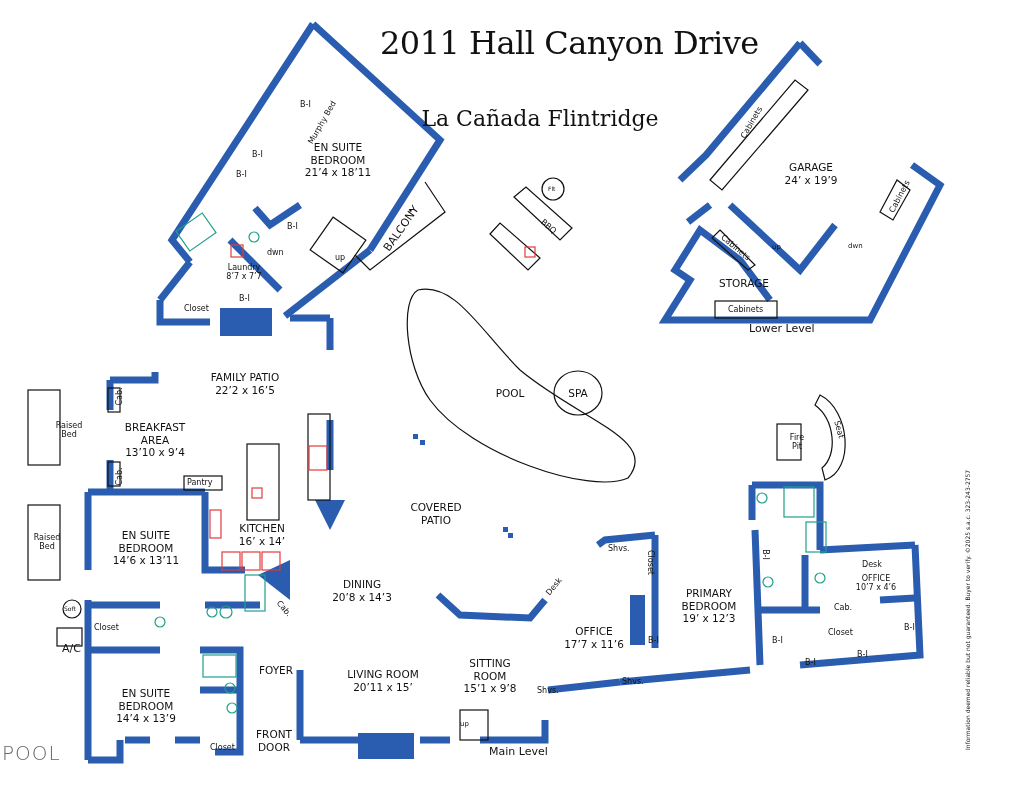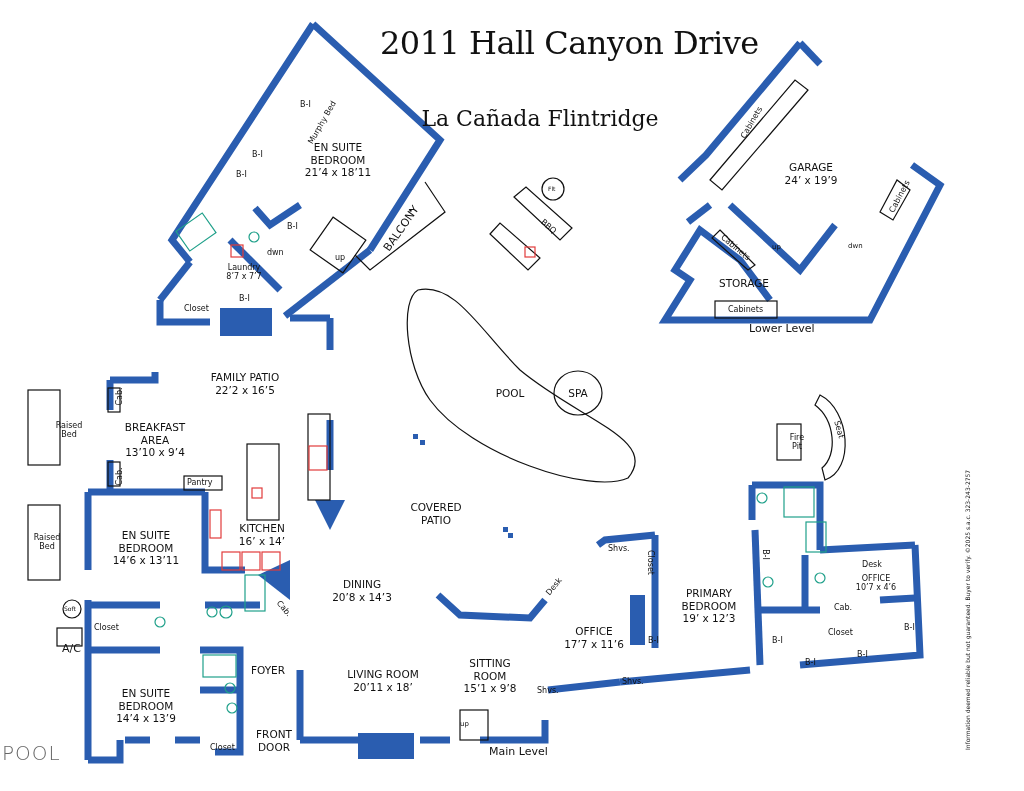--- a/index.html
+++ b/index.html
@@ -219,33 +219,33 @@
   <div>BEDROOM</div>
   <div>14’6 x 13’11</div>
 </div>
 <div class="rot" style="left:94px;top:623px">Closet</div>
 <div class="lbl" style="left:146px;top:706px">
   <div>EN SUITE</div>
   <div>BEDROOM</div>
   <div>14’4 x 13’9</div>
 </div>
 <div class="rot" style="left:210px;top:743px">Closet</div>
-<div class="lbl" style="left:268px;top:670px">FOYER</div>
+<div class="lbl" style="left:276px;top:670px">FOYER</div>
 <div class="lbl" style="left:274px;top:740px">
   <div>FRONT</div>
   <div>DOOR</div>
 </div>
 
 <div class="lbl" style="left:362px;top:590px">
   <div>DINING</div>
   <div>20’8 x 14’3</div>
 </div>
 <div class="lbl" style="left:383px;top:680px">
   <div>LIVING ROOM</div>
-  <div>20’11 x 18’</div>
+  <div>20’11 x 15’</div>
 </div>
 <div class="lbl" style="left:436px;top:513px">
   <div>COVERED</div>
   <div>PATIO</div>
 </div>
 <div class="lbl" style="left:490px;top:676px">
   <div>SITTING</div>
   <div>ROOM</div>
   <div>15’1 x 9’8</div>
 </div>

